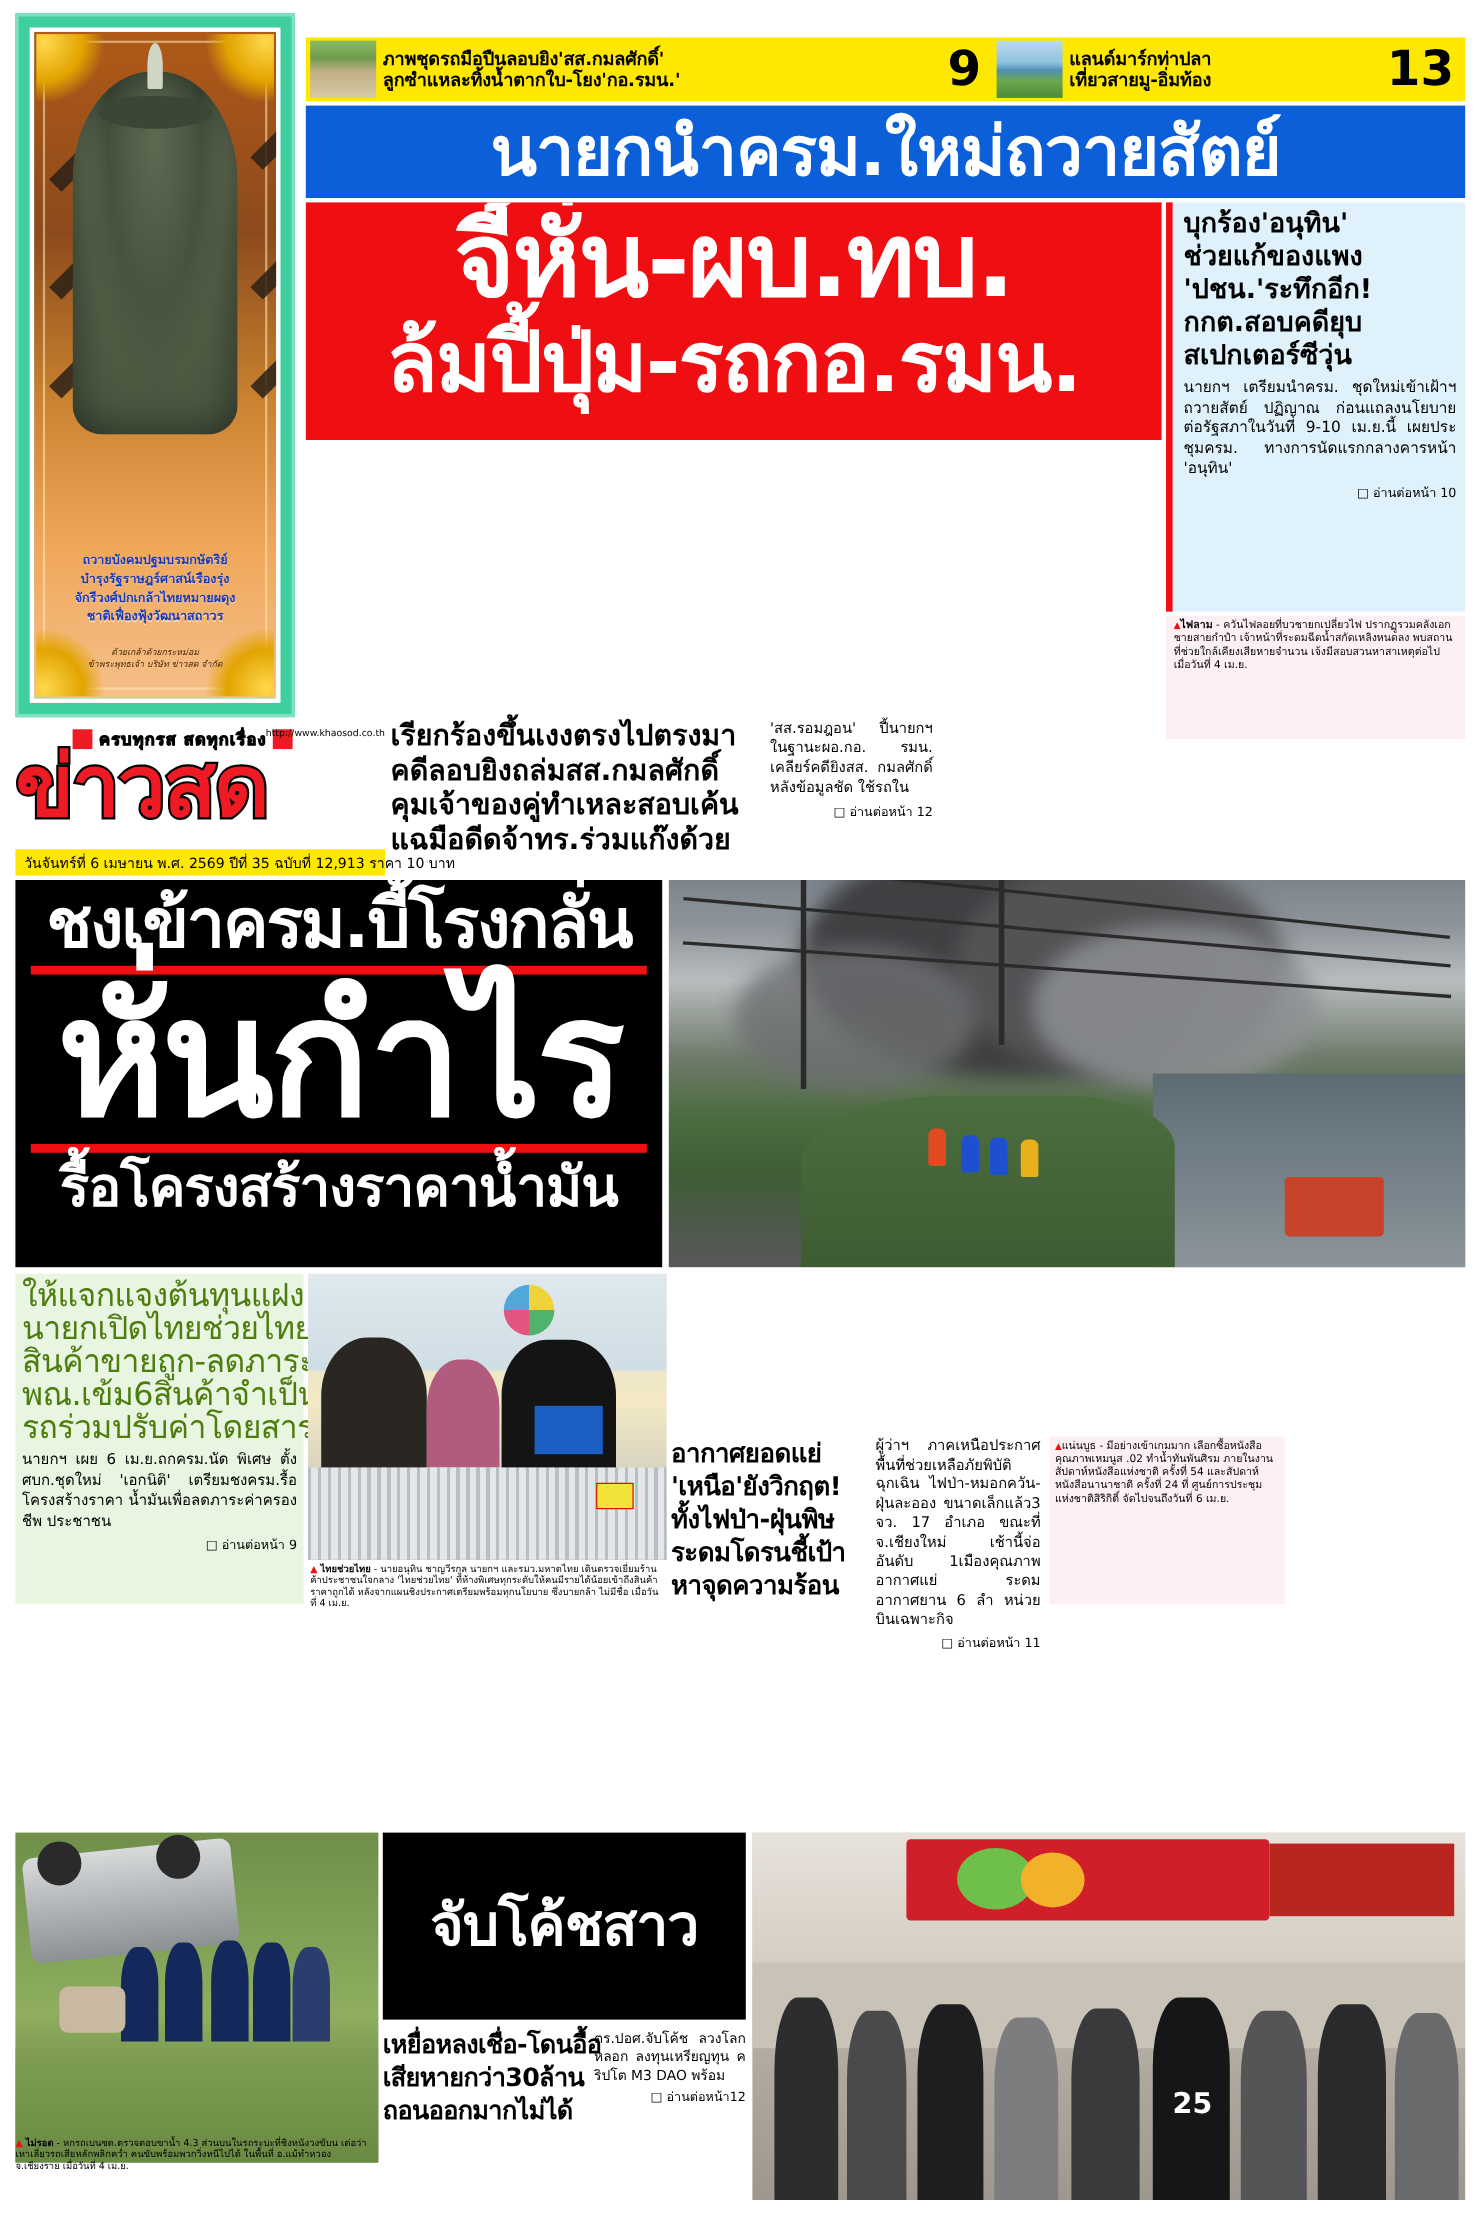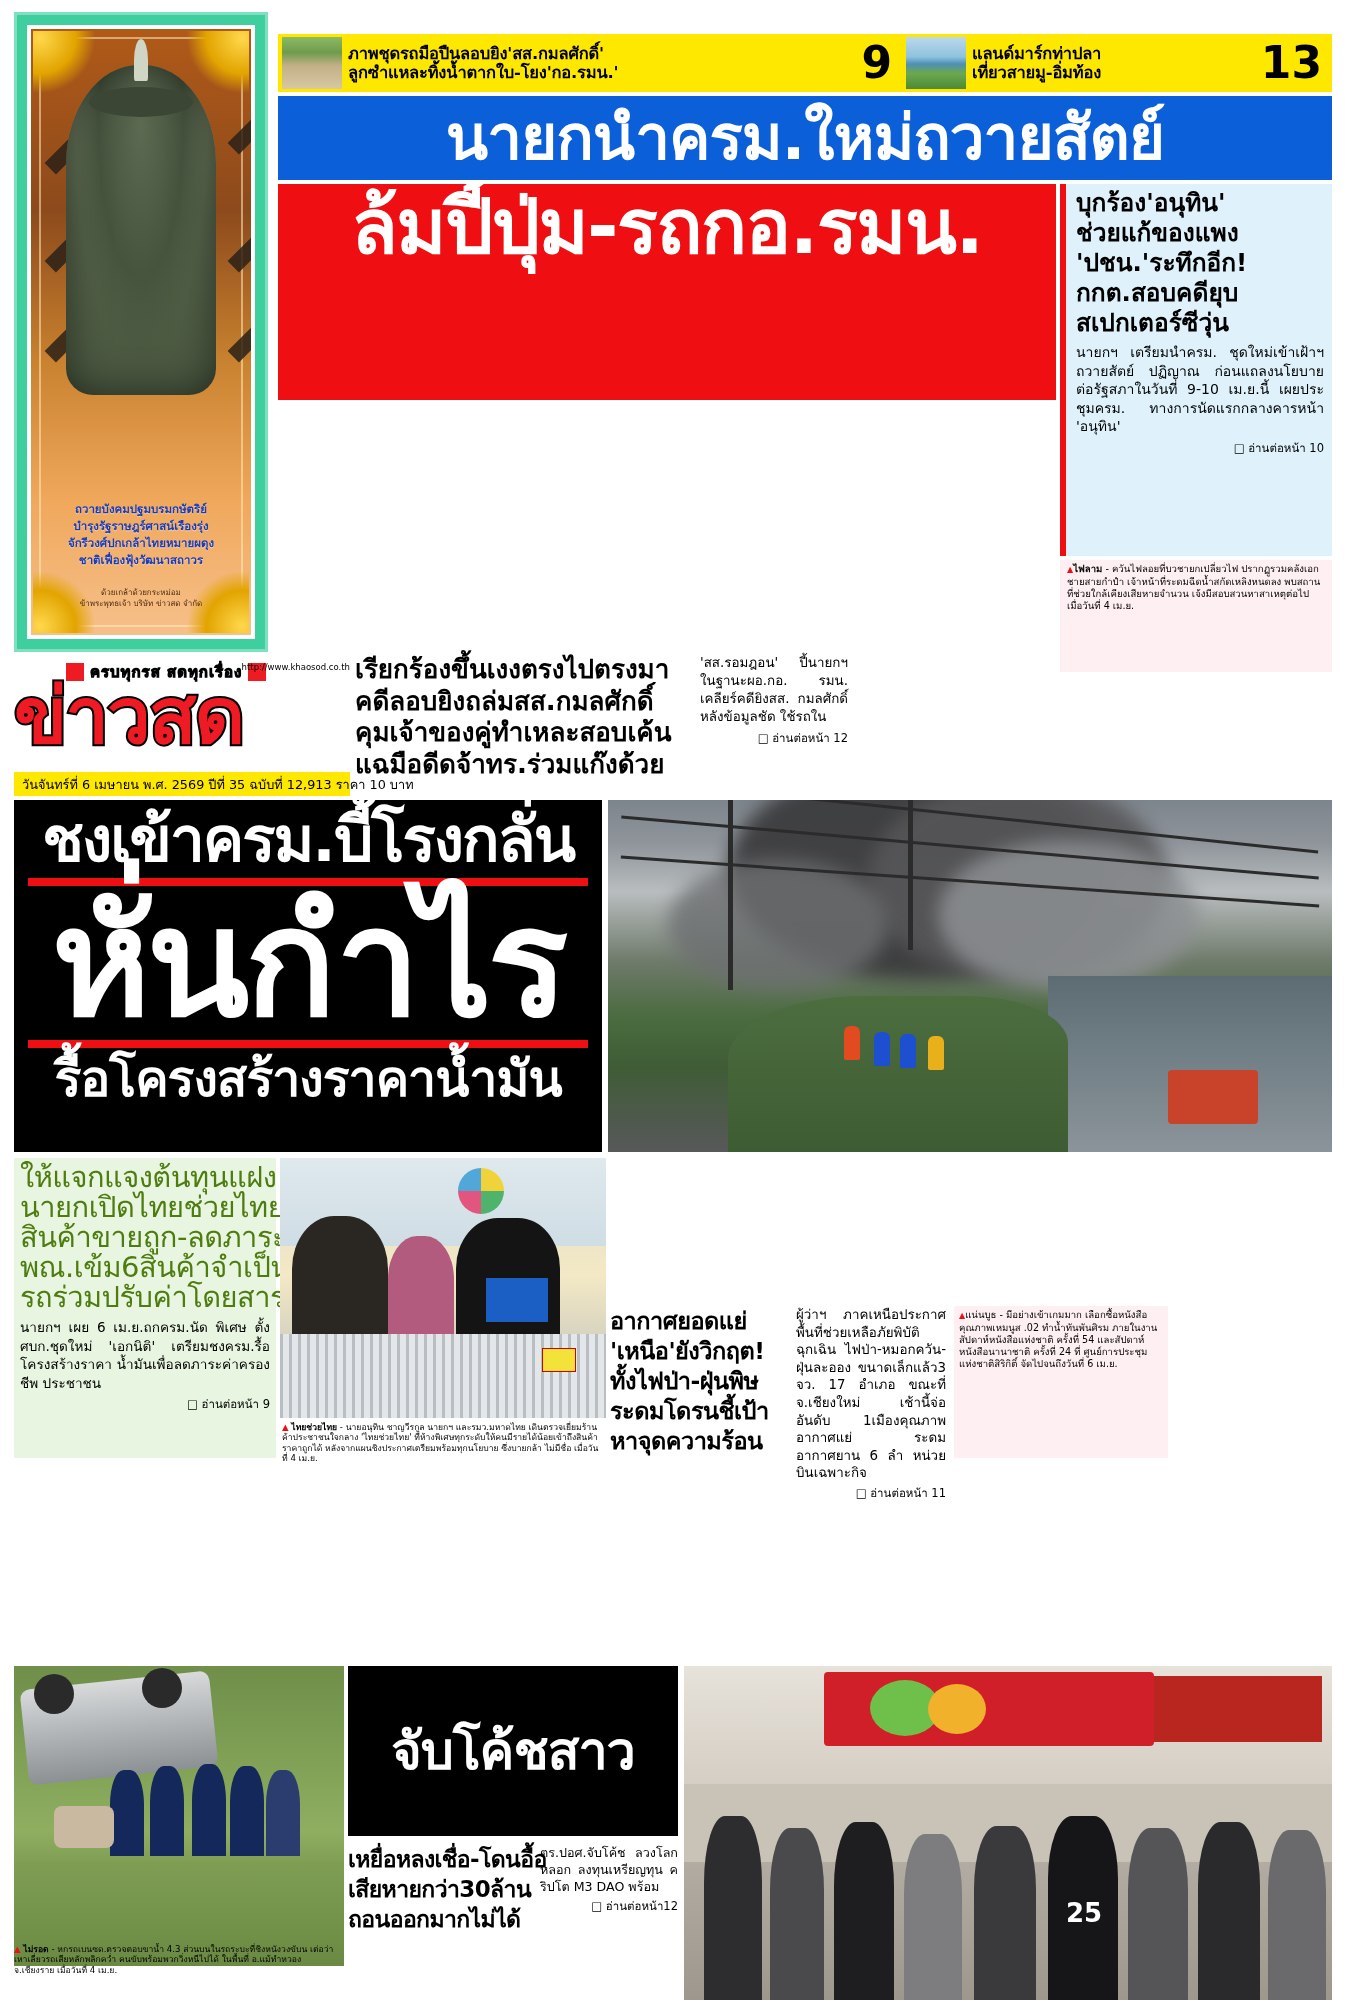--- a/index.html
+++ b/index.html
@@ -52,21 +52,21 @@
     transform: rotate(45deg) scale(.8,1.2); opacity:.85;
   }
   .royal-text {
     position:absolute; left:0; right:0; bottom: 66px;
     text-align:center; color:#1a3bb8; font-weight:700; font-size:11.5px; line-height:17px;
     text-shadow: 0 1px 0 rgba(255,255,255,.5);
     padding: 0 22px;
   }
   .royal-sub {
     position:absolute; left:0; right:0; bottom: 26px;
-    text-align:center; color:#4a2a10; font-size:8px; line-height:11px; 
+    text-align:center; color:#4a2a10; font-size:8px; line-height:11px; font-style:italic;
   }
   .gold-corner { position:absolute; width:70px; height:70px; }
   .gold-corner.tl { left:2px; top:2px; background: radial-gradient(circle at 10% 10%, #ffd84d 0%, #e2a400 40%, transparent 62%); }
   .gold-corner.tr { right:2px; top:2px; background: radial-gradient(circle at 90% 10%, #ffd84d 0%, #e2a400 40%, transparent 62%); }
   .gold-corner.bl { left:2px; bottom:2px; background: radial-gradient(circle at 10% 90%, #ffd84d 0%, #e2a400 40%, transparent 62%); }
   .gold-corner.br { right:2px; bottom:2px; background: radial-gradient(circle at 90% 90%, #ffd84d 0%, #e2a400 40%, transparent 62%); }
 
   
   .teasers {
     position:absolute; left:278px; top:34px; width:1054px; height:58px;
@@ -287,20 +287,21 @@
       </div>
       <div class="teaser-num">13</div>
     </div>
   </div>
 
   <div class="blue-banner">
     <span>นายกนำครม.ใหม่ถวายสัตย์</span>
   </div>
 
   <div class="red-block">
+    <div class="l1">จี้หั่น-ผบ.ทบ.</div>
     <div class="l2">ล้มปี้ปุ่ม-รถกอ.รมน.</div>
   </div>
 
   <div class="pale-col">
     <div class="hd">บุกร้อง'อนุทิน'</div>
     <div class="hd">ช่วยแก้ของแพง</div>
     <div class="hd">'ปชน.'ระทึกอีก!</div>
     <div class="hd">กกต.สอบคดียุบ</div>
     <div class="hd">สเปกเตอร์ซีวุ่น</div>
     <div class="body ind">นายกฯ เตรียมนำครม. ชุดใหม่เข้าเฝ้าฯ ถวายสัตย์ ปฏิญาณ ก่อนแถลงนโยบาย ต่อรัฐสภาในวันที่ 9-10 เม.ย.นี้ เผยประชุมครม. ทางการนัดแรกกลางคารหน้า 'อนุทิน'</div>

